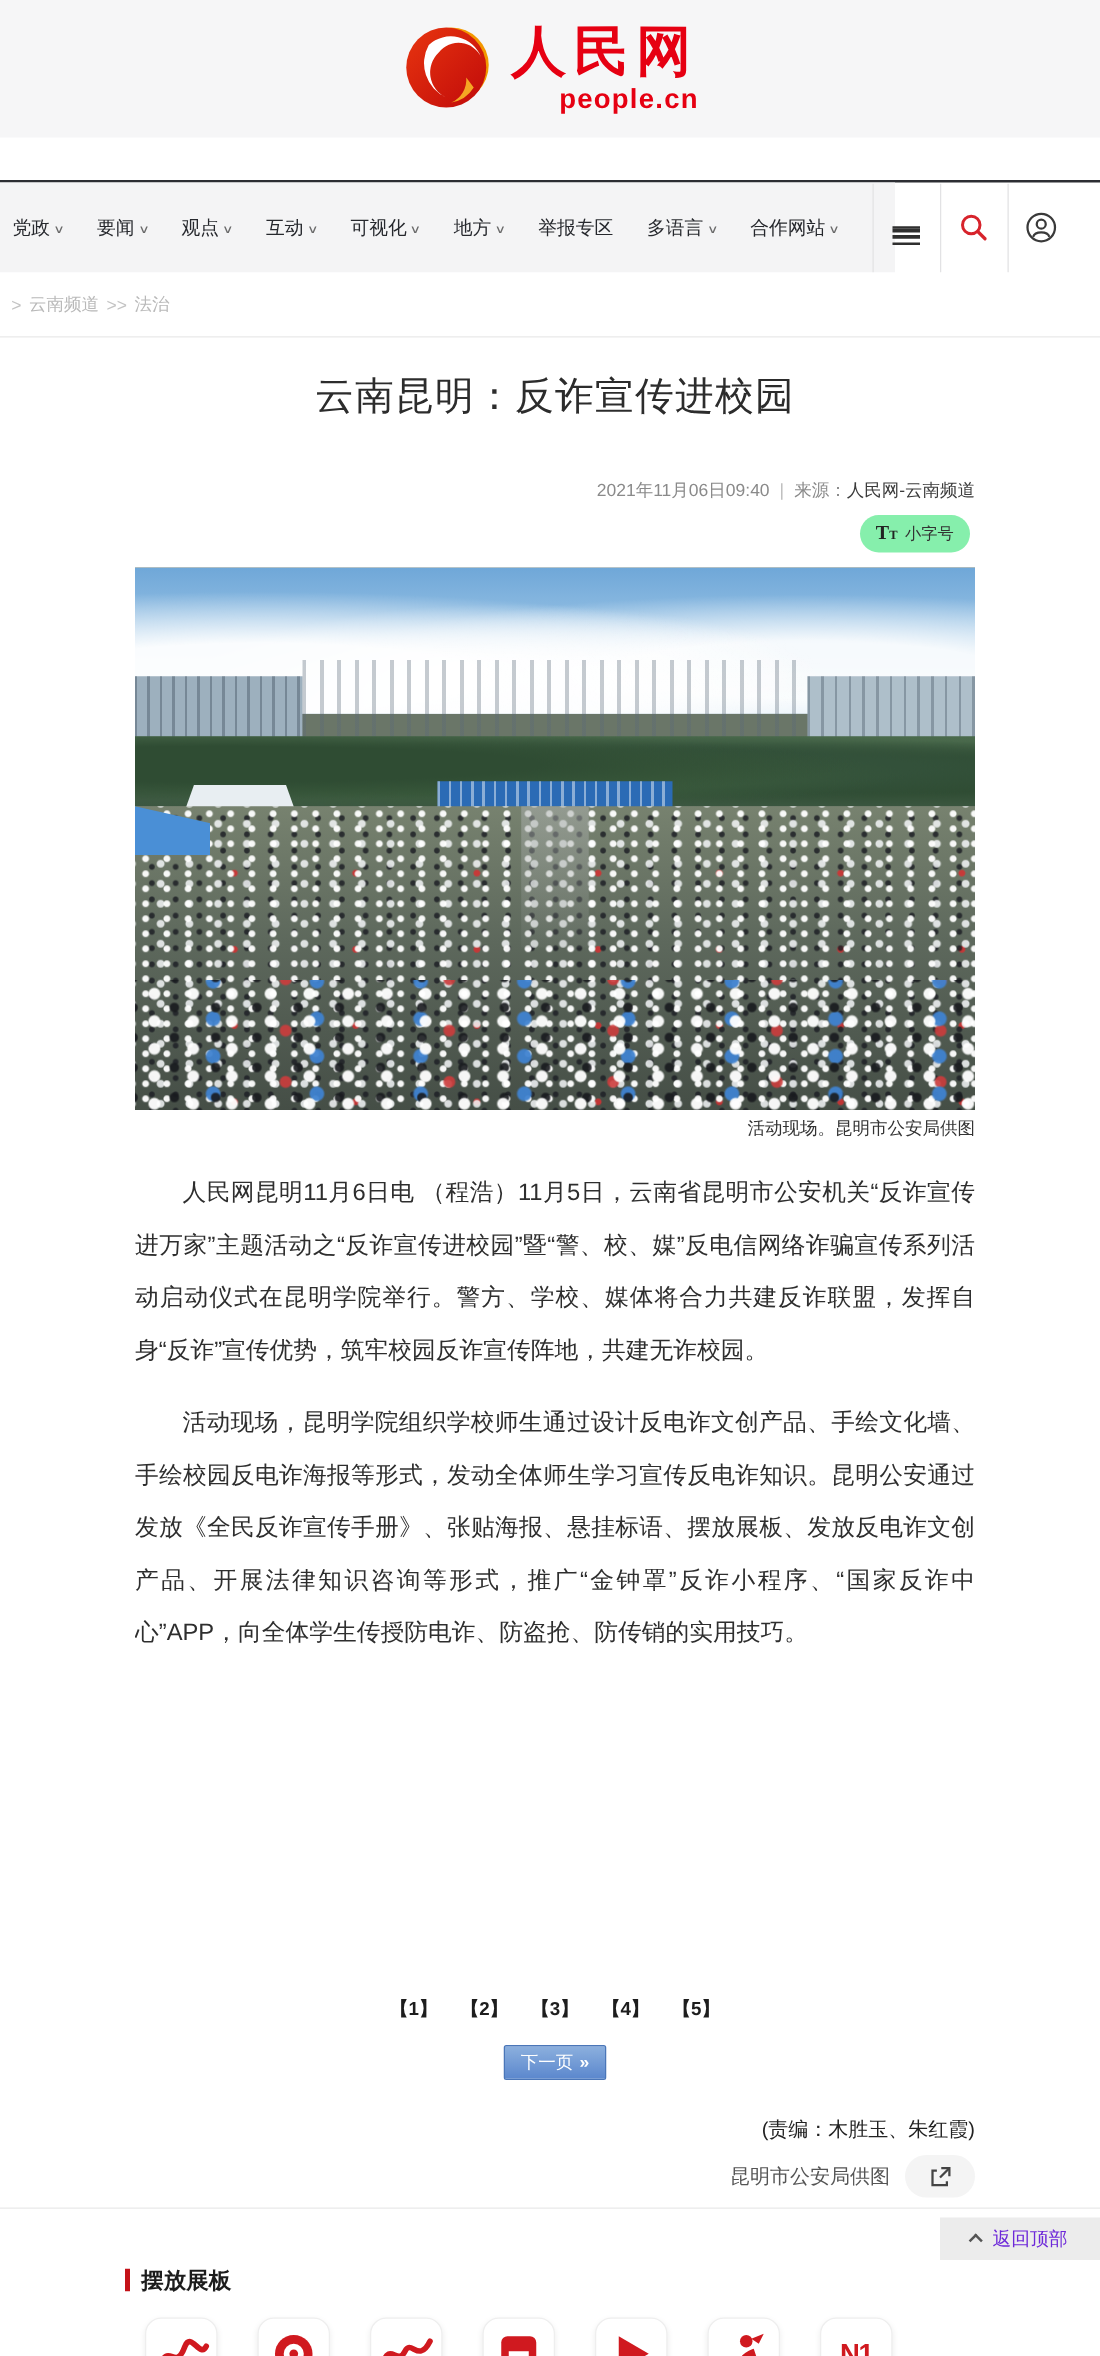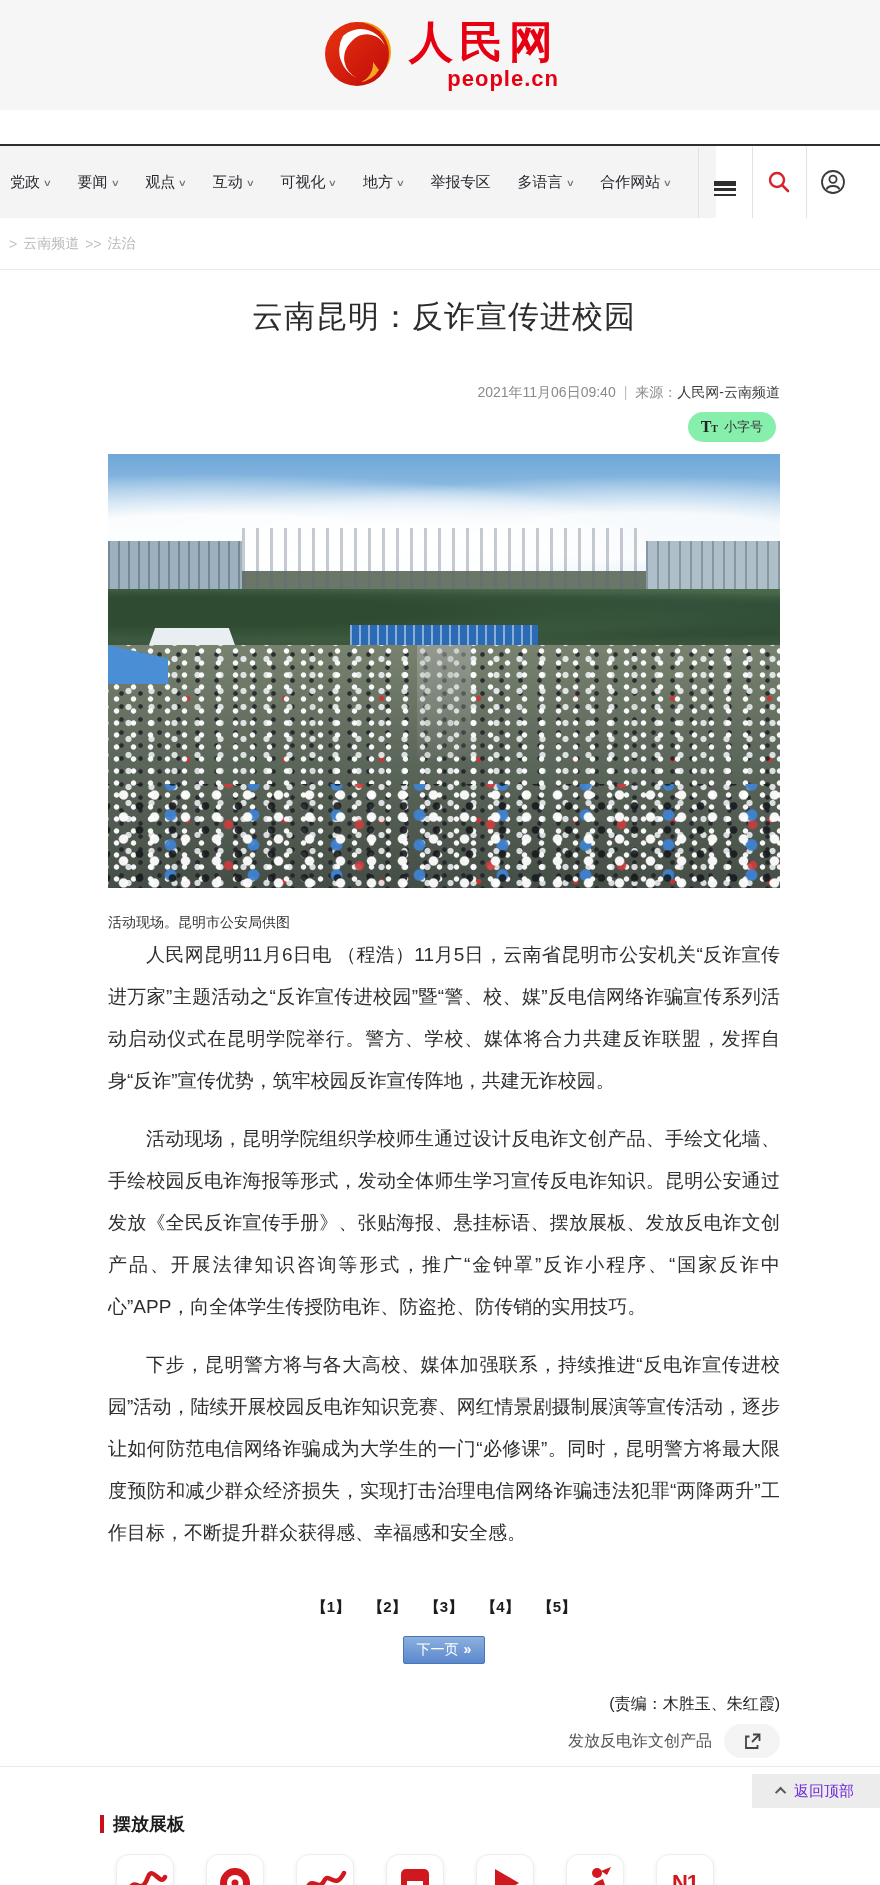--- a/index.html
+++ b/index.html
@@ -83,22 +83,22 @@
   .photo .aisle { position:absolute; top:44%; left:46%; width:8%; height:26%;
     background:linear-gradient(180deg, rgba(170,175,172,.55), rgba(120,128,120,.15)); }
   .photo .crowd-front { position:absolute; bottom:0; left:0; width:100%; height:24%;
     background-image:
       radial-gradient(circle, rgba(255,255,255,.95) 4px, transparent 5.4px),
       radial-gradient(circle, rgba(24,26,30,.9) 3.2px, transparent 4.4px),
       radial-gradient(circle, rgba(63,130,208,.95) 5px, transparent 6.6px),
       radial-gradient(circle, rgba(205,60,60,.9) 4px, transparent 5.4px);
     background-size:31px 22px, 33px 24px, 83px 30px, 131px 41px;
     background-position:0 0, 15px 10px, 21px 16px, 55px 20px; }
-  .caption { position:absolute; top:894px; left:108px; width:672px; text-align:left;
-             font-size:14px; color:#333;margin-top:20px; }
+  .caption { position:absolute; top:894px; left:108px; width:672px; text-align:right;
+             font-size:14px; color:#333; }
   
   .body-flow { position:absolute; top:934px; left:108px; width:672px; height:660px; overflow:hidden;
                font-size:19px; line-height:42px; text-align:justify; color:#2e2e2e; }
   .body-flow p { text-indent:2em; margin-bottom:16px; }
   
   .pagination { position:absolute; top:1598px; left:108px; width:672px; text-align:center;
                 font-size:15px; font-weight:700; color:#1d1d1d; }
   .pagination span { margin:0 7px; cursor:pointer; }
   .nextpage-row { position:absolute; top:1636px; left:108px; width:672px; text-align:center; }
   .nextpage { display:inline-block; background:linear-gradient(180deg,#8cb0de 0%,#5b87cd 100%);
@@ -245,40 +245,39 @@
   <div class="crowd"></div>
   <div class="aisle"></div>
   <div class="canopy"></div>
   <div class="crowd-front"></div>
 </div>
 <div class="caption">活动现场。昆明市公安局供图</div>
 
 <div class="body-flow">
   <p>人民网昆明11月6日电 （程浩）11月5日，云南省昆明市公安机关“反诈宣传进万家”主题活动之“反诈宣传进校园”暨“警、校、媒”反电信网络诈骗宣传系列活动启动仪式在昆明学院举行。警方、学校、媒体将合力共建反诈联盟，发挥自身“反诈”宣传优势，筑牢校园反诈宣传阵地，共建无诈校园。</p>
   <p>活动现场，昆明学院组织学校师生通过设计反电诈文创产品、手绘文化墙、手绘校园反电诈海报等形式，发动全体师生学习宣传反电诈知识。昆明公安通过发放《全民反诈宣传手册》、张贴海报、悬挂标语、摆放展板、发放反电诈文创产品、开展法律知识咨询等形式，推广“金钟罩”反诈小程序、“国家反诈中心”APP，向全体学生传授防电诈、防盗抢、防传销的实用技巧。</p>
-  <p>下步，昆明警方将与各大高校、媒体加强联系，持续推进“反电诈宣传进校园”活动，陆续开展校园反电诈知识竞赛、网红情景剧摄制展演等宣传活动，逐步让如何防范电信网络诈骗成为大学生的一门“必修课”。同时，昆明警方将最大限度预防和减少群众经济损失，实现打击治理电信网络诈骗违法犯罪“两降两升”工作目标，不断提升群众获得感、幸福感和安全感。</p>
 </div>
 
 <div class="pagination">
   <span>【1】</span>
   <span>【2】</span>
   <span>【3】</span>
   <span>【4】</span>
   <span>【5】</span>
 </div>
 <div class="nextpage-row">
   <span class="nextpage">
     <span>下一页</span><span class="arr">»</span>
   </span>
 </div>
 
 <div class="editor-row">(责编：木胜玉、朱红霞)</div>
 
 <div class="share-row">
-  <span>发放反电诈文创产品</span>
+  <span>昆明市公安局供图</span>
   <span class="share-pill">
     <svg width="19" height="19" viewBox="0 0 19 19" fill="none">
       <path d="M6.5 4.5 H3 V16 H14.5 V13" stroke="#444" stroke-width="1.8" fill="none"></path>
       <path d="M10 2.5 H16.5 V9" stroke="#444" stroke-width="1.8" fill="none"></path>
       <line x1="16" y1="3" x2="9" y2="10" stroke="#444" stroke-width="1.8"></line>
     </svg>
   </span>
 </div>
 
 <div class="divider"></div>

